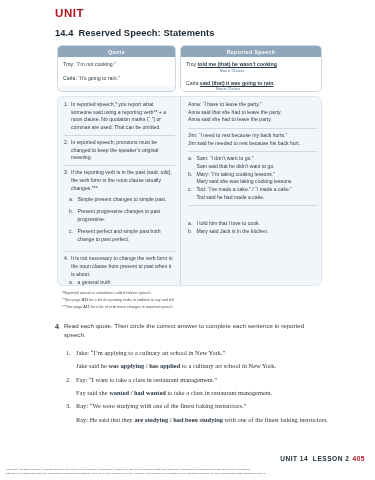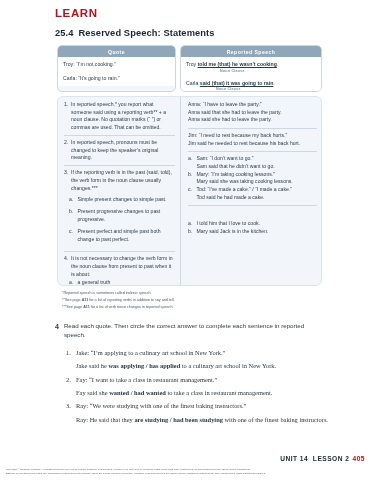--- a/index.html
+++ b/index.html
@@ -203,24 +203,24 @@
     line-height: 1.7;
     color: #555d64;
     text-align: justify;
   }
 </style>
 </head>
 <body>
 
 <div class="page">
 
-  <div class="learn-head">LEARN</div>
+  <div class="learn-head">UNIT</div>
 
   <div class="section-title">
-    <span class="num">25.4</span><span>Reserved Speech: Statements</span>
+    <span class="num">14.4</span><span>Reserved Speech: Statements</span>
   </div>
 
   <div class="qtable left">
     <div class="qt-head">Quote</div>
     <div class="qt-body">
       <div class="qt-row">Troy: “I’m not cooking.”</div>
       <div class="qt-row">Carla: “It’s going to rain.”</div>
     </div>
   </div>
 

